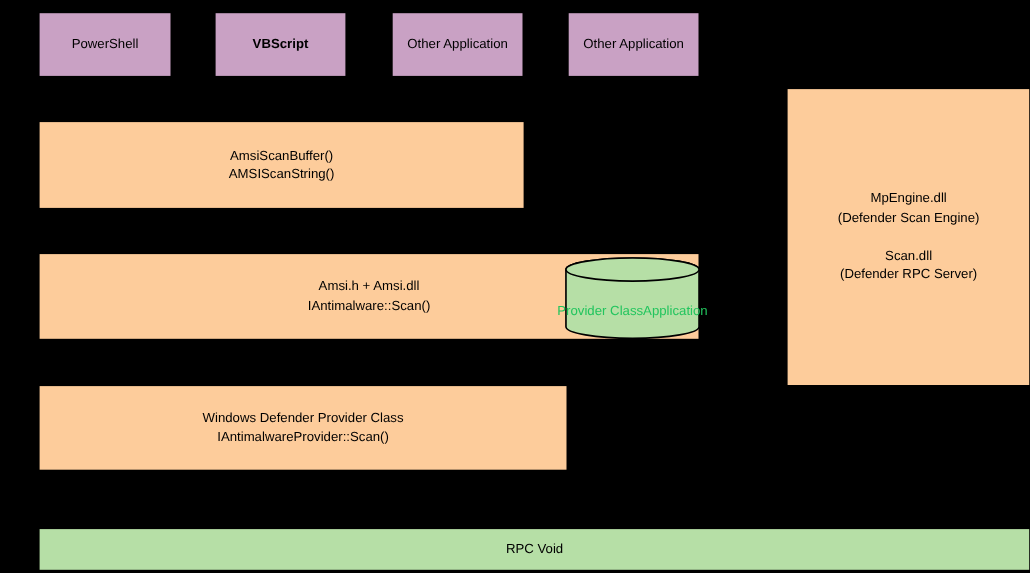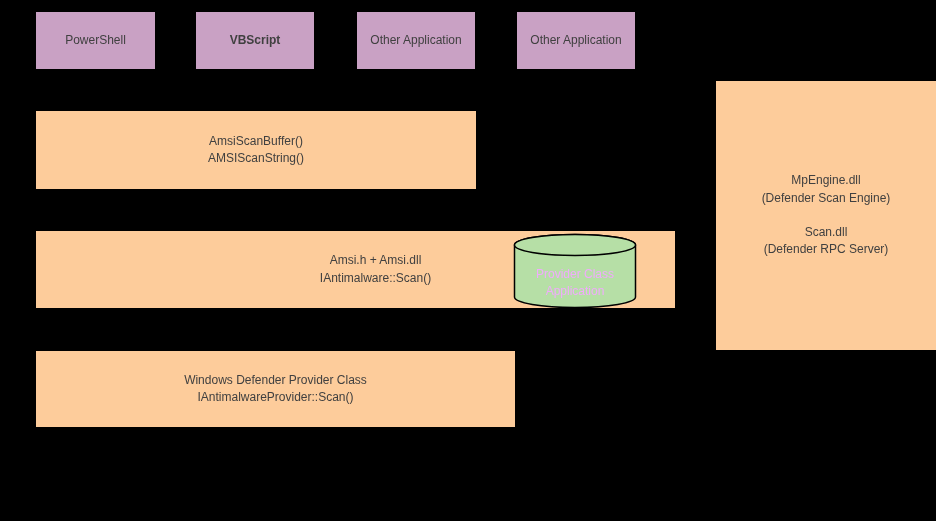--- a/index.html
+++ b/index.html
@@ -17,35 +17,35 @@
   }
   .node {
     position: absolute;
     display: flex;
     flex-direction: column;
     align-items: center;
     justify-content: center;
     text-align: center;
     font-size: 12px;
     line-height: 1.45;
-    color: #404040;
+    color: #000000;
   }
   .purple { background: #C9A1C4; }
   .orange { background: #FDCC9B; }
   .greenbar { background: #B6DFA6; }
 
   
   #box-powershell   { left: 36px;  top: 12px; width: 119px; height: 57px; }
   #box-vbscript     { left: 196px; top: 12px; width: 118px; height: 57px; font-weight: bold; }
   #box-otherapp1    { left: 357px; top: 12px; width: 118px; height: 57px; }
   #box-otherapp2    { left: 517px; top: 12px; width: 118px; height: 57px; }
 
   
   #box-amsi-api     { left: 36px;  top: 111px; width: 440px; height: 78px; }
-  #box-amsi-com     { left: 36px;  top: 231px; width: 599px; height: 77px; padding-left: 40px; }
+  #box-amsi-com     { left: 36px;  top: 231px; width: 599px; height: 77px; }
   #box-defender-provider { left: 36px; top: 351px; width: 479px; height: 76px; text-align: center; }
   #box-thirdparty   { left: 515px; top: 351px; width: 120px; height: 76px; padding: 0 4px; box-sizing: border-box; }
 
   
   #box-engine       { left: 716px; top: 81px; width: 220px; height: 269px; }
   #box-engine .group2 { margin-top: 17px; }
 
   
   #bar-rpcvoid      { left: 36px; top: 481px; width: 900px; height: 37px; }
 
@@ -62,27 +62,27 @@
     left: 0; top: 0;
     width: 124px;
     height: 76px;
     display: block;
   }
   #cylinder .cyl-label {
     position: absolute;
     left: 0; right: 0;
     top: 24px; bottom: 0;
     display: flex;
-    flex-direction: column;
+    flex-direction: row;
     align-items: center;
     justify-content: center;
     text-align: center;
     font-size: 12px;
     line-height: 1.45;
-    color: #f0abfc;
+    color: #22c55e;
   }
   .line { white-space: nowrap; }
 </style>
 </head>
 <body>
 
 <div id="canvas">
 
   <div class="node purple" id="box-powershell">
     <span class="line">PowerShell</span>
@@ -124,14 +124,17 @@
   </div>
 
 
   <div class="node orange" id="box-engine">
     <span class="line">MpEngine.dll</span>
     <span class="line">(Defender Scan Engine)</span>
     <span class="line group2">Scan.dll</span>
     <span class="line">(Defender RPC Server)</span>
   </div>
 
+  <div class="node greenbar" id="bar-rpcvoid">
+    <span class="line">RPC Void</span>
+  </div>
 
 </div>
 
 </body></html>

